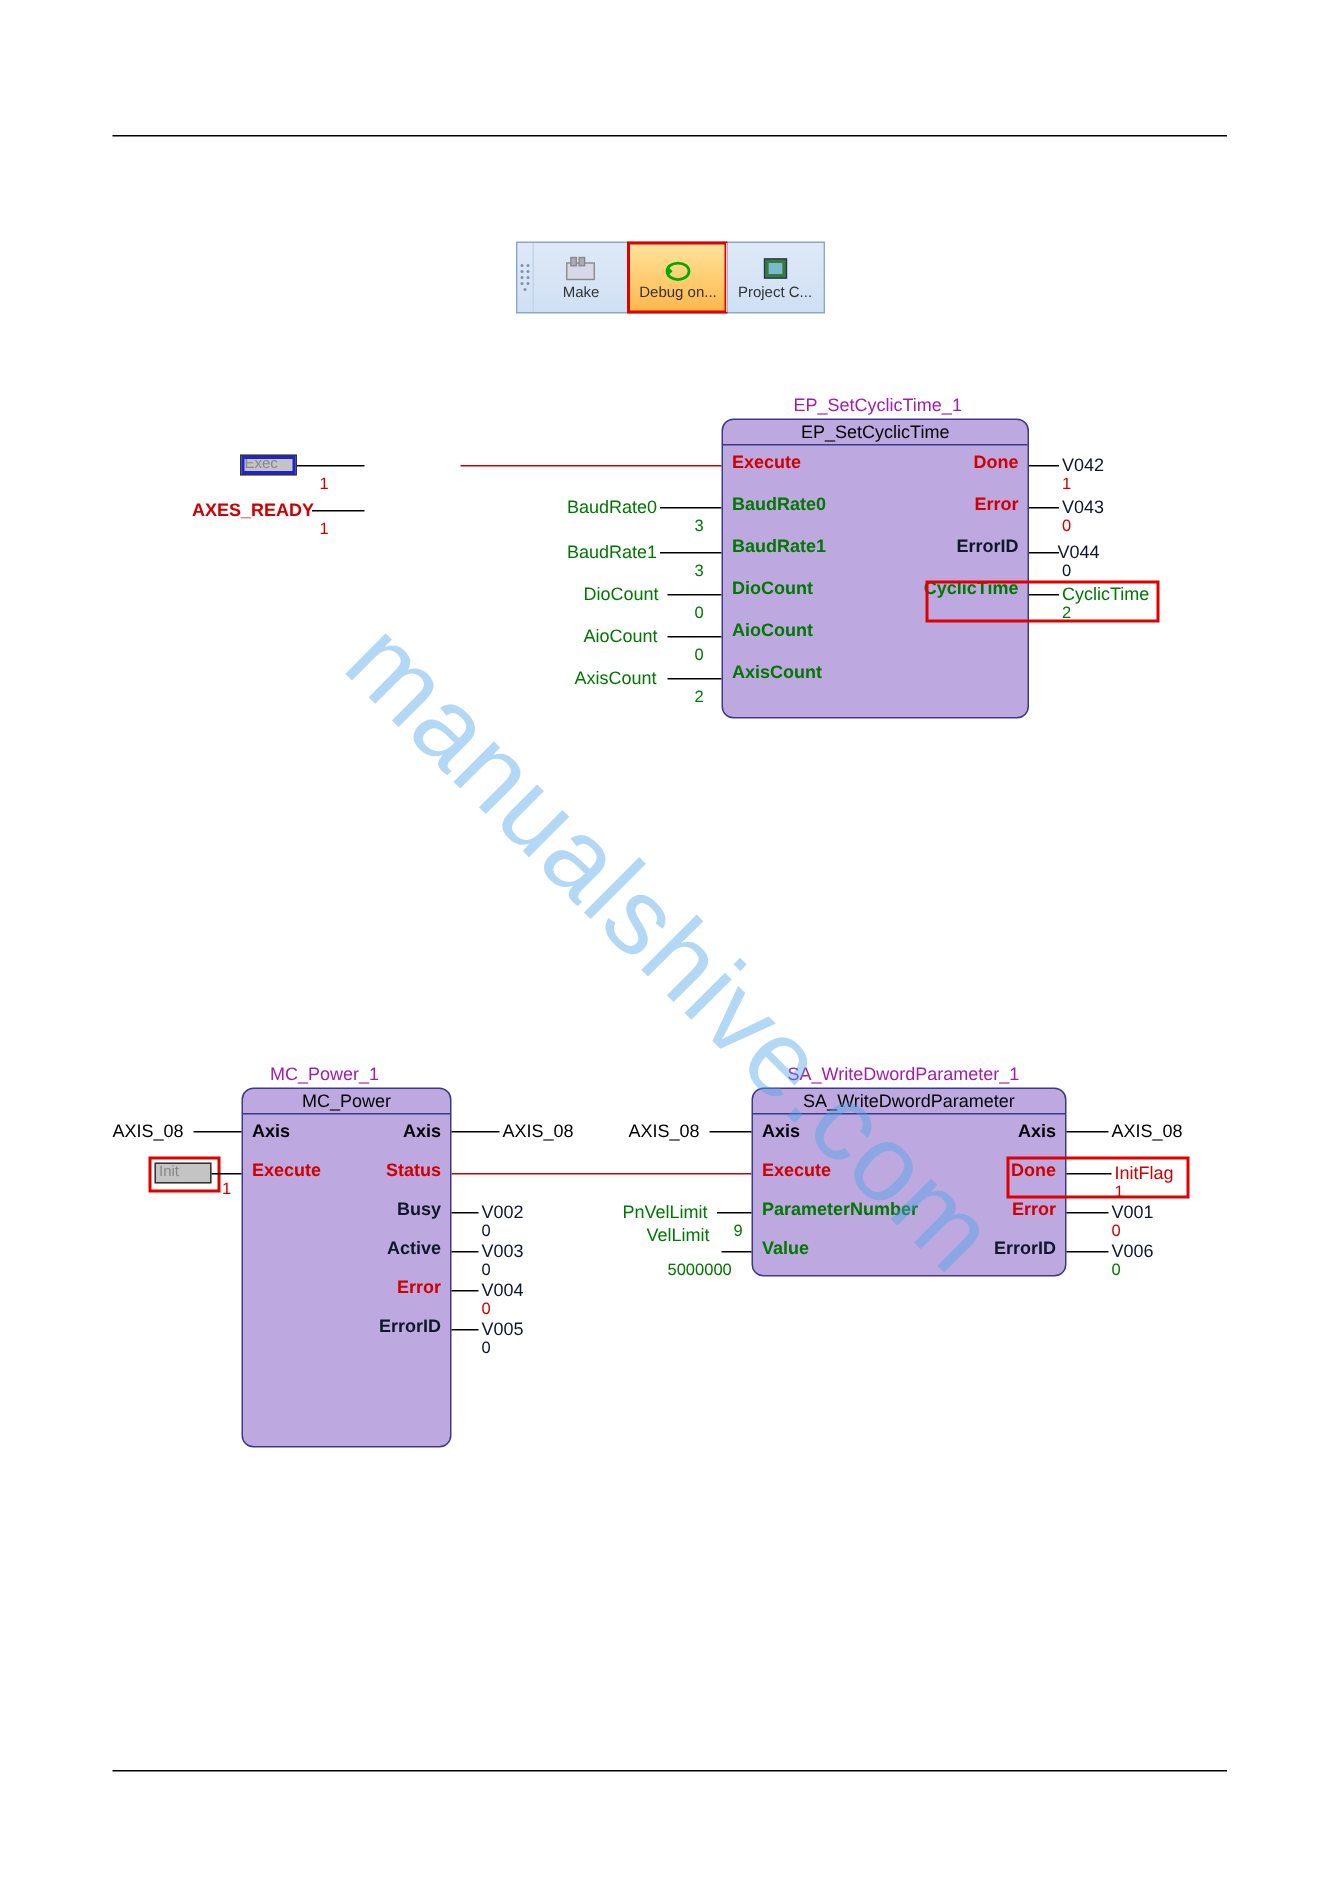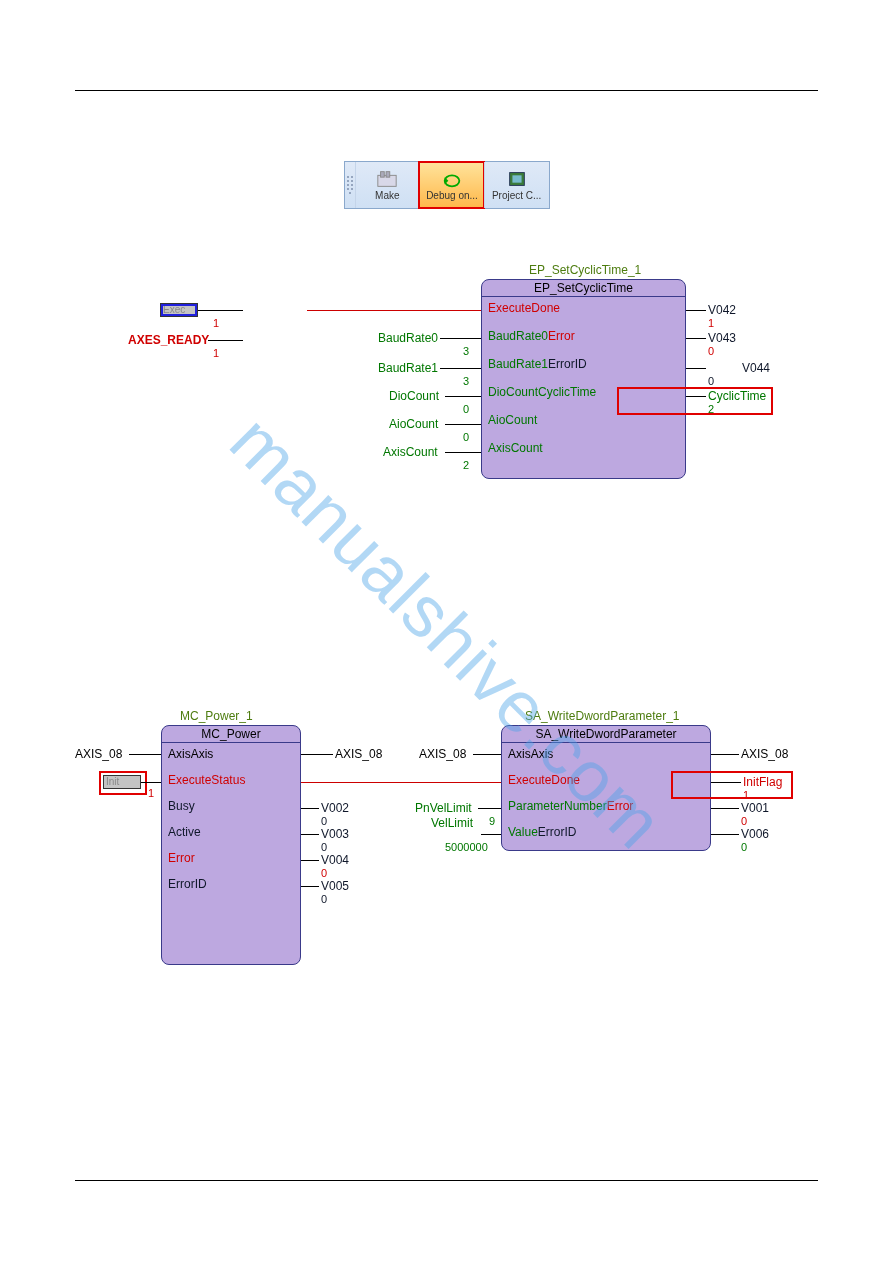--- a/index.html
+++ b/index.html
@@ -94,32 +94,32 @@
     background: #f0b5b5;
   }
   .block-title {
     text-align: center;
     border-bottom: 1px solid #3a3a8a;
     padding: 1px 4px;
     font-size: 12px;
     white-space: nowrap;
   }
   .block-body { padding: 2px 0; }
-  .port-row { display: flex; justify-content: flex-start; padding: 0 6px; line-height: 18px; }
+  .port-row { display: flex; justify-content: space-between; padding: 0 6px; line-height: 18px; font-weight: bold; }
   .port-l { text-align: left; }
   .port-r { text-align: right; }
   .c-red { color: #d00000; }
   .c-blue { color: #0f172a; }
   .c-green { color: #007700; }
   .c-black { color: #000; }
 
   .instance-label {
     position: absolute;
     font-size: 12px;
-    color: #4d7c0f;
+    color: #a21caf;
     white-space: nowrap;
   }
 
   .ext-label {
     position: absolute;
     font-size: 12px;
     white-space: nowrap;
   }
   .ext-val {
     position: absolute;
@@ -271,21 +271,21 @@
 
     <div class="wire wire-h" style="left:611px; top:61px; width:20px;"></div>
     <div class="ext-label c-blue" style="left:633px; top:54px;">V042</div>
     <div class="ext-val c-red" style="left:633px; top:68px;">1</div>
 
     <div class="wire wire-h" style="left:611px; top:89px; width:20px;"></div>
     <div class="ext-label c-blue" style="left:633px; top:82px;">V043</div>
     <div class="ext-val c-red" style="left:633px; top:96px;">0</div>
 
     <div class="wire wire-h" style="left:611px; top:119px; width:20px;"></div>
-    <div class="ext-label c-blue" style="left:667px; top:112px;">V044</div>
+    <div class="ext-label c-blue" style="left:630px; top:112px;">V044</div>
     <div class="ext-val c-blue" style="left:633px; top:126px;">0</div>
 
     <div class="wire wire-h" style="left:611px; top:147px; width:20px;"></div>
     <div class="ext-label c-green" style="left:633px; top:140px;">CyclicTime</div>
     <div class="ext-val c-green" style="left:633px; top:154px;">2</div>
 
     <div class="red-out-box" style="left:542px; top:138px; width:156px; height:28px;"></div>
   </div>
 
   <div class="diagram2">

